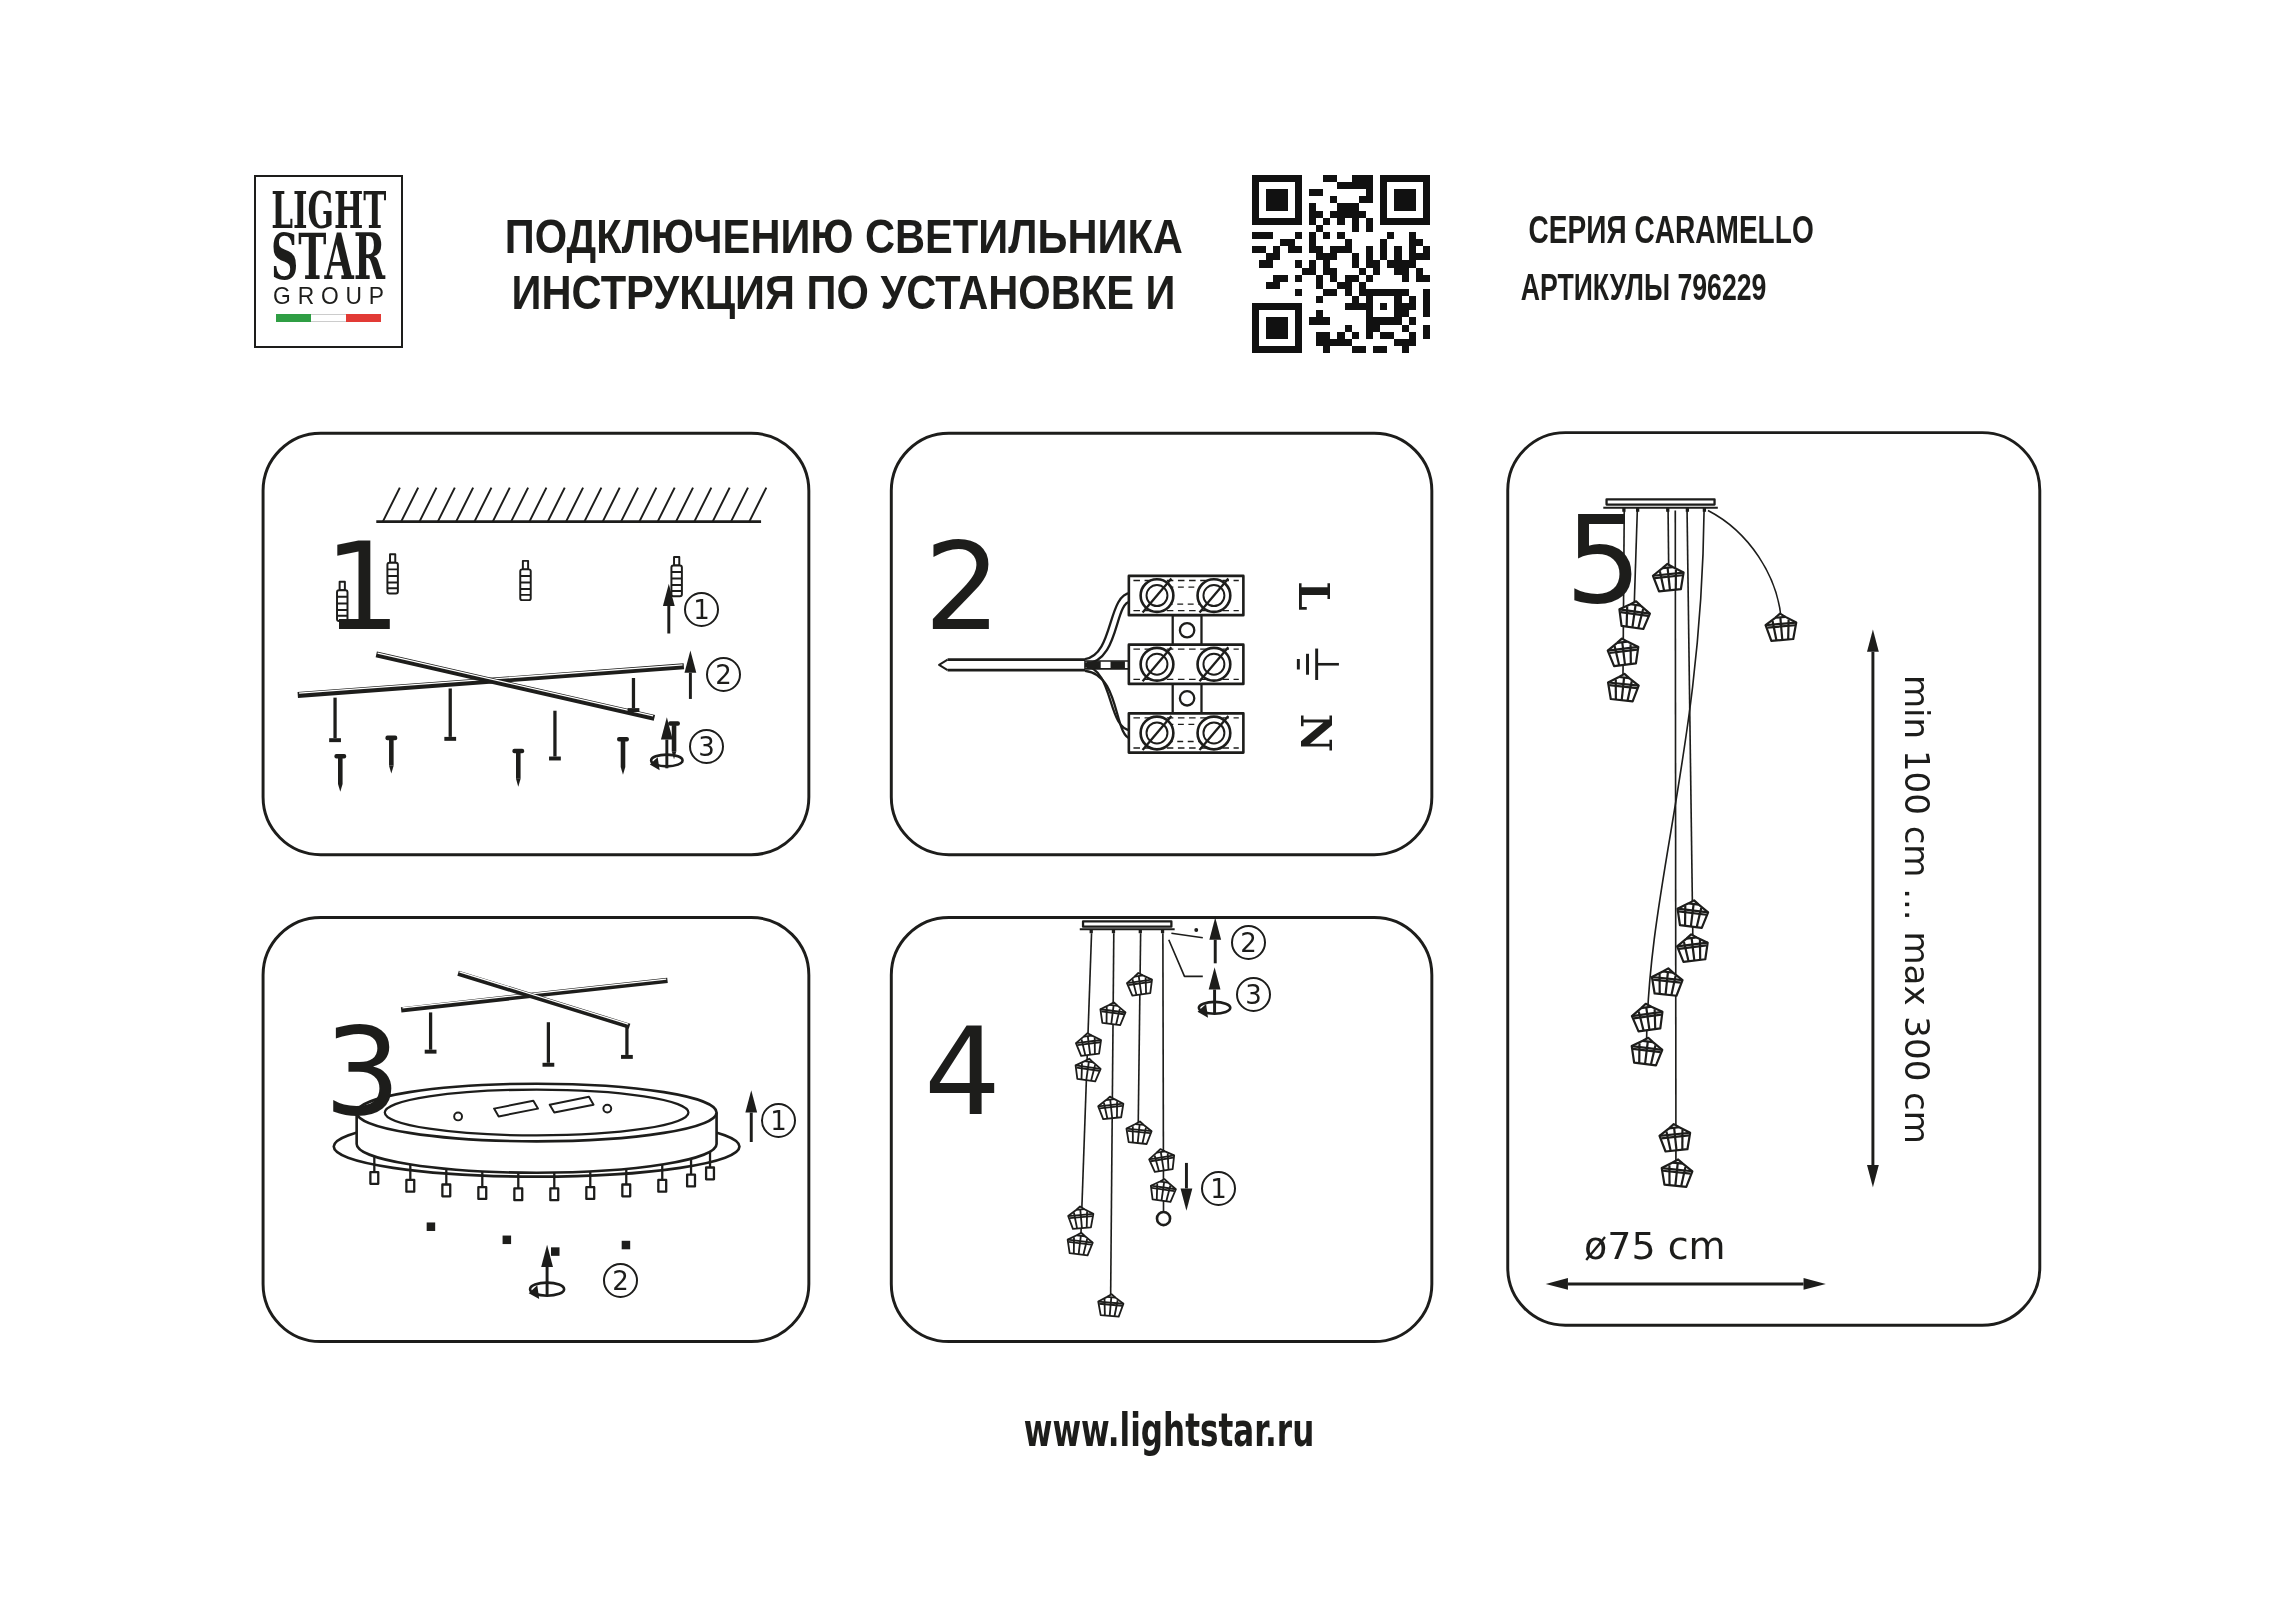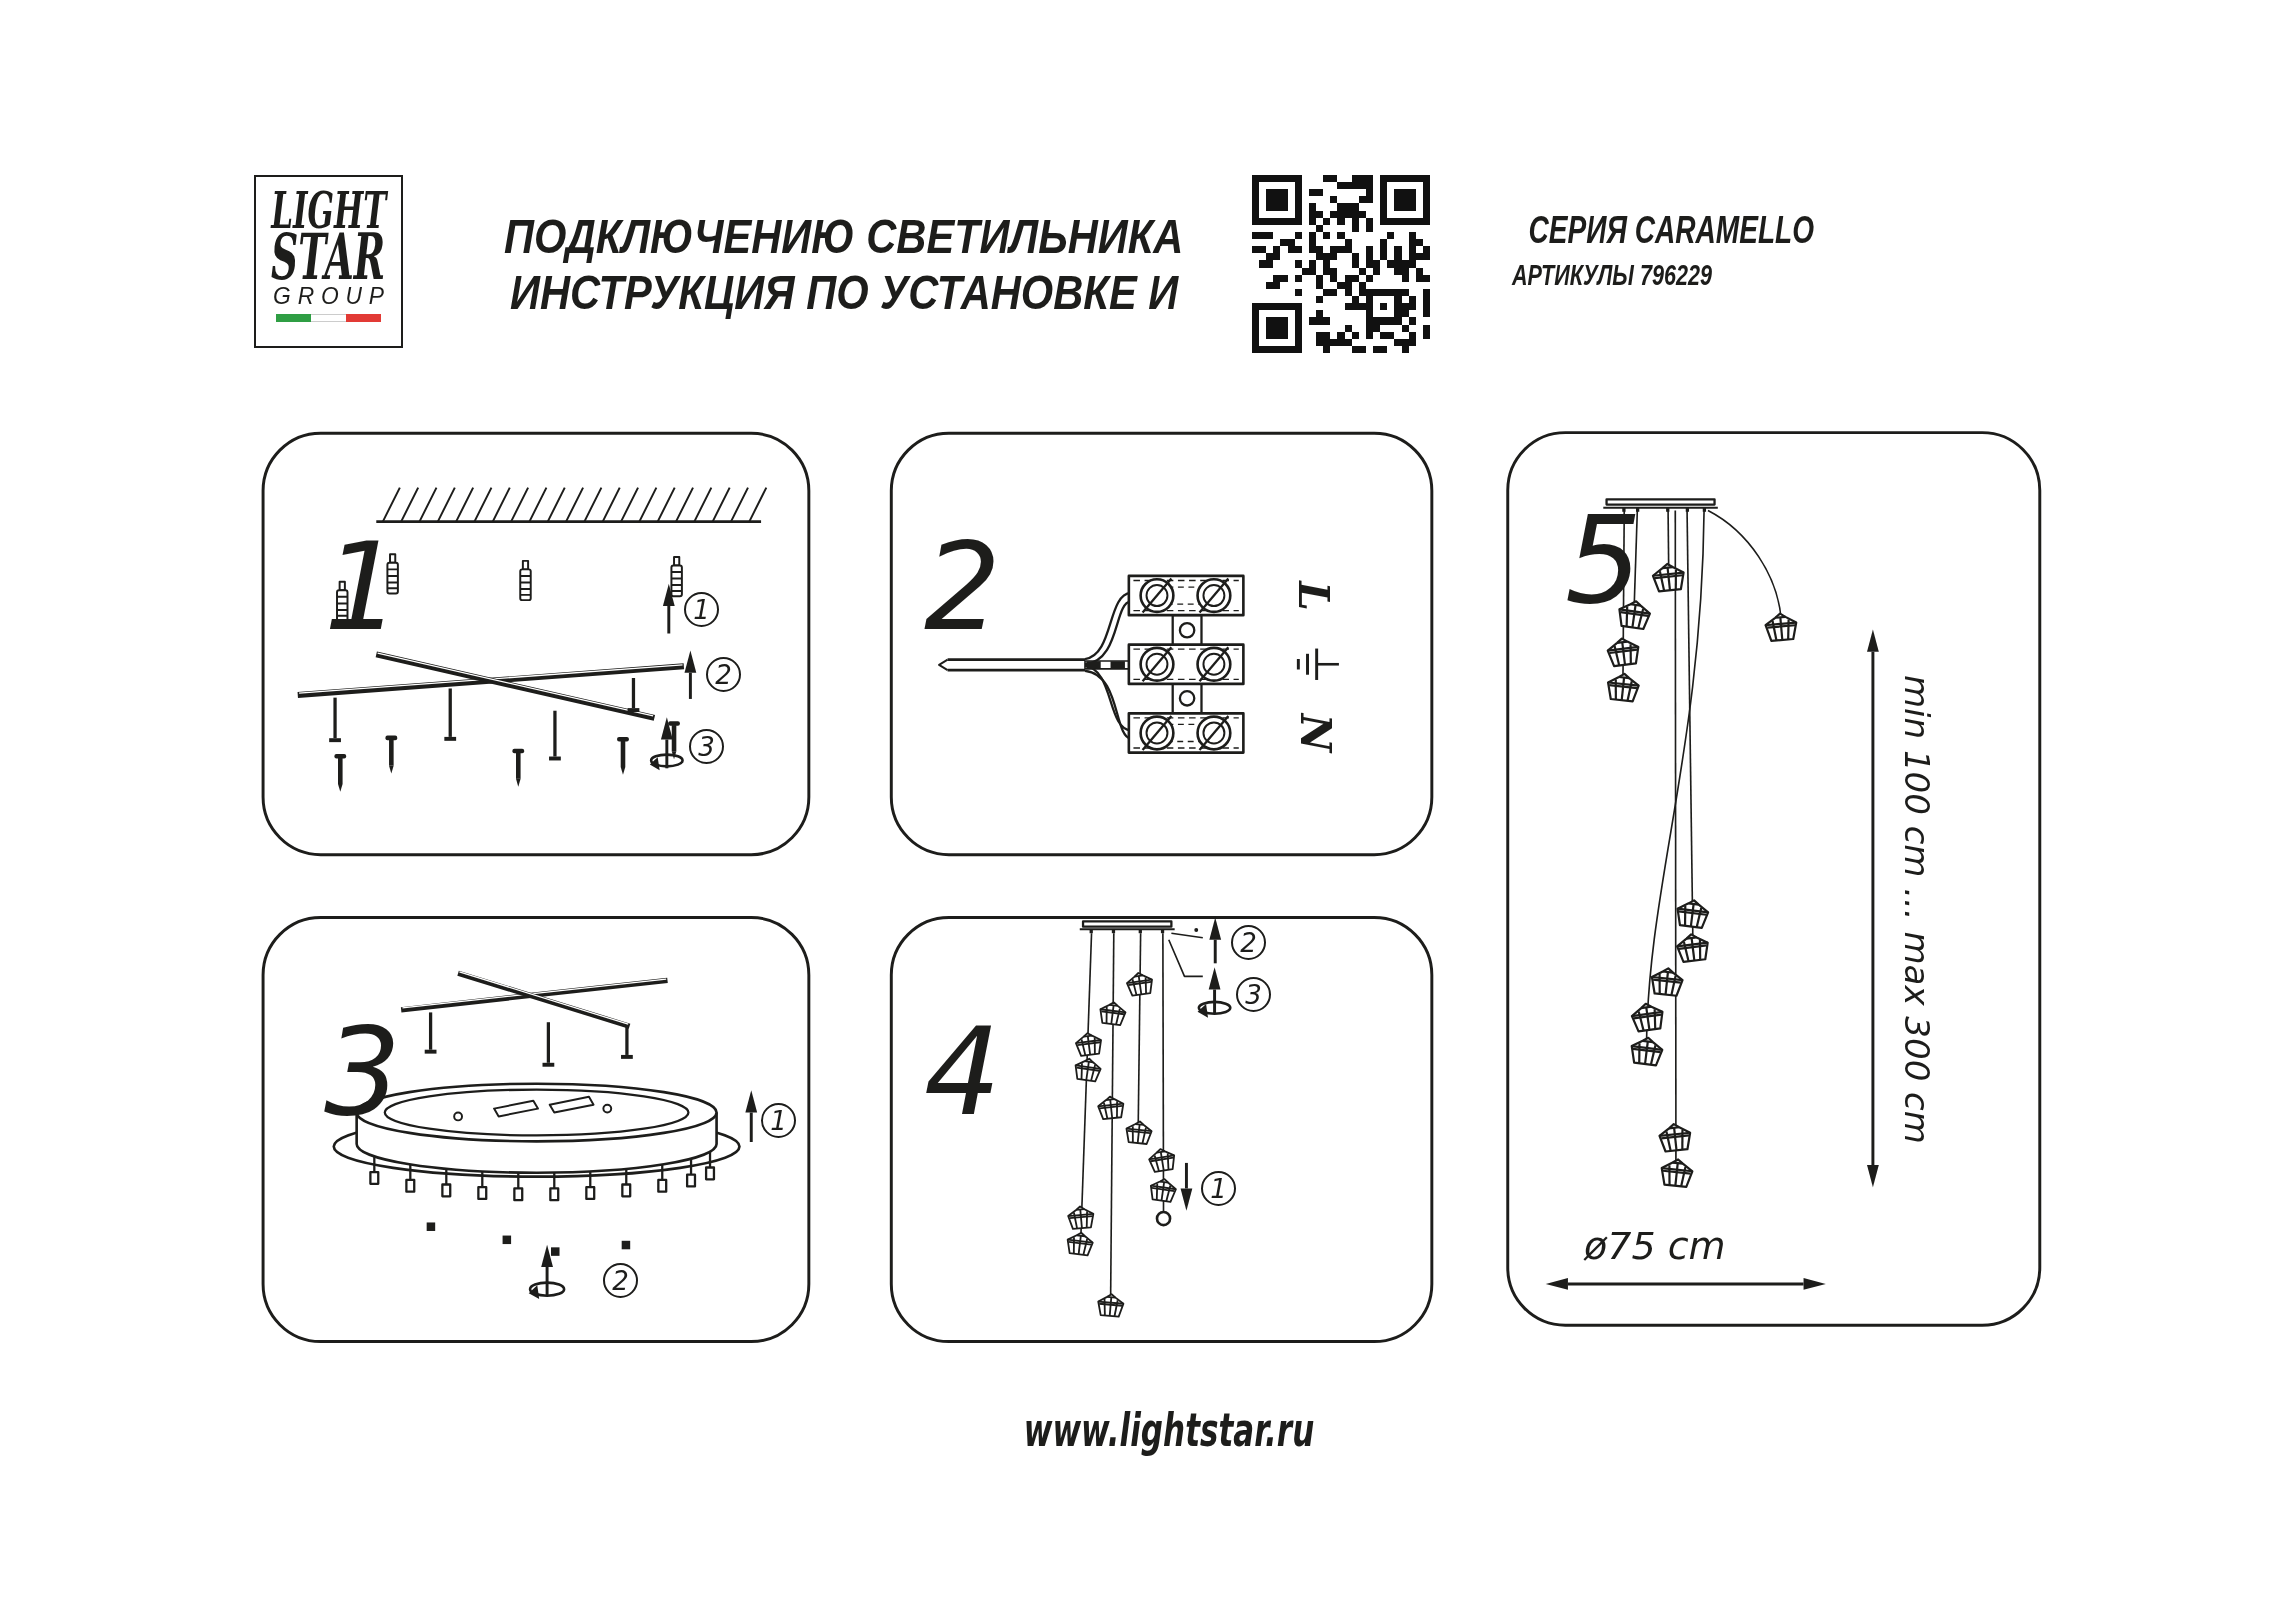--- a/index.html
+++ b/index.html
@@ -1,37 +1,37 @@
 <!DOCTYPE html>
 <html style="font-size:10.5px"><head>
 <meta charset="utf-8">
 <style>
   html,body{margin:0;padding:0;background:#888;}
   .stage{position:relative;width:2295px;height:1623px;background:#ffffff;overflow:hidden;
          font-family:"DejaVu Sans",sans-serif;color:#1d1d1b;}
-  .abs{position:absolute;font-style:italic;}
+  .abs{position:absolute;}
   svg.art{position:absolute;left:0;top:0;}
   
   .logo-box{left:254px;top:175px;width:149px;height:173px;border:2.6px solid #1d1d1b;
             box-sizing:border-box;display:flex;flex-direction:column;align-items:center;}
   .logo-w1{margin-top:13px;font-family:"DejaVu Serif",serif;font-weight:700;font-size:50px;
            line-height:42px;transform:scaleX(0.62);transform-origin:center;}
   .logo-w2{font-family:"DejaVu Serif",serif;font-weight:700;font-size:63px;line-height:51px;
            transform:scaleX(0.60);transform-origin:center;}
   .logo-w3{font-family:"Liberation Sans",sans-serif;font-weight:400;font-size:24px;line-height:23.6px;
            letter-spacing:7.2px;text-indent:7.2px;transform:scaleX(0.95);margin-top:1.3px;}
   .logo-flag{margin-top:5.9px;width:105px;height:8.5px;display:flex;}
   .logo-flag div{flex:1;height:100%;}
   .title{left:386px;top:208px;width:916px;text-align:center;font-weight:700;
          font-family:"Liberation Sans",sans-serif;font-size:49px;line-height:56px;}
   .cond{display:inline-block;white-space:nowrap;transform-origin:center;}
   .series{left:1473px;top:209px;width:439px;text-align:left;font-weight:700;
           font-family:"Liberation Sans",sans-serif;}
   .series .l1{font-size:39px;line-height:42px;}
-  .series .l2{font-size:30px;line-height:48px;}
+  .series .l2{font-size:37px;line-height:48px;margin-top:13px;}
   .qr{left:1252px;top:175px;width:178px;height:178px;display:grid;
       grid-template-columns:repeat(25,1fr);grid-template-rows:repeat(25,1fr);}
   .qr div{background:#ffffff;}
   .qr div.m{background:#111111;}
   
   .stepnum{width:105px;text-align:center;font-size:121px;line-height:131px;font-weight:400;
            font-family:"DejaVu Sans",sans-serif;}
   .callout{width:35px;height:35px;border:2.6px solid #1d1d1b;border-radius:50%;box-sizing:border-box;
            display:flex;align-items:center;justify-content:center;background:#fff;
            font-size:26px;line-height:26px;font-family:"DejaVu Sans",sans-serif;}

